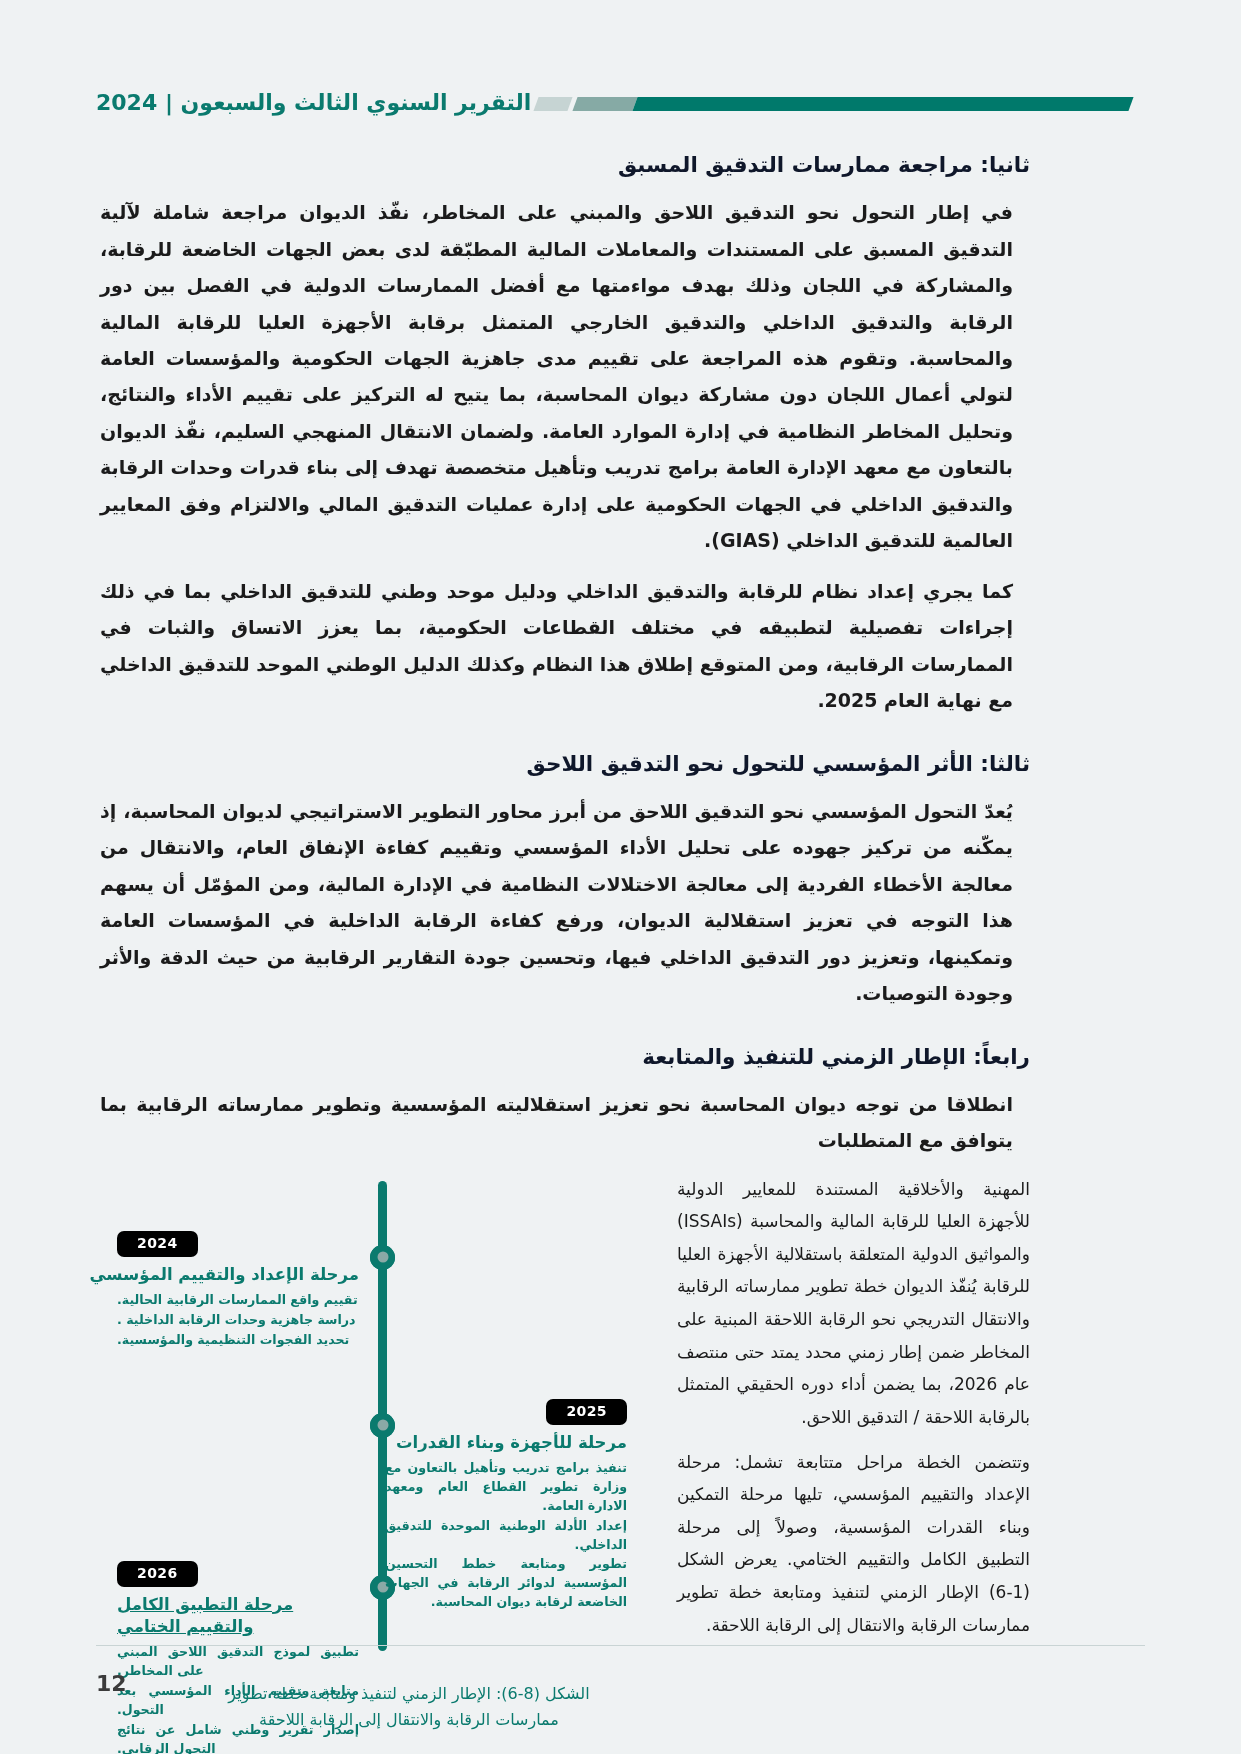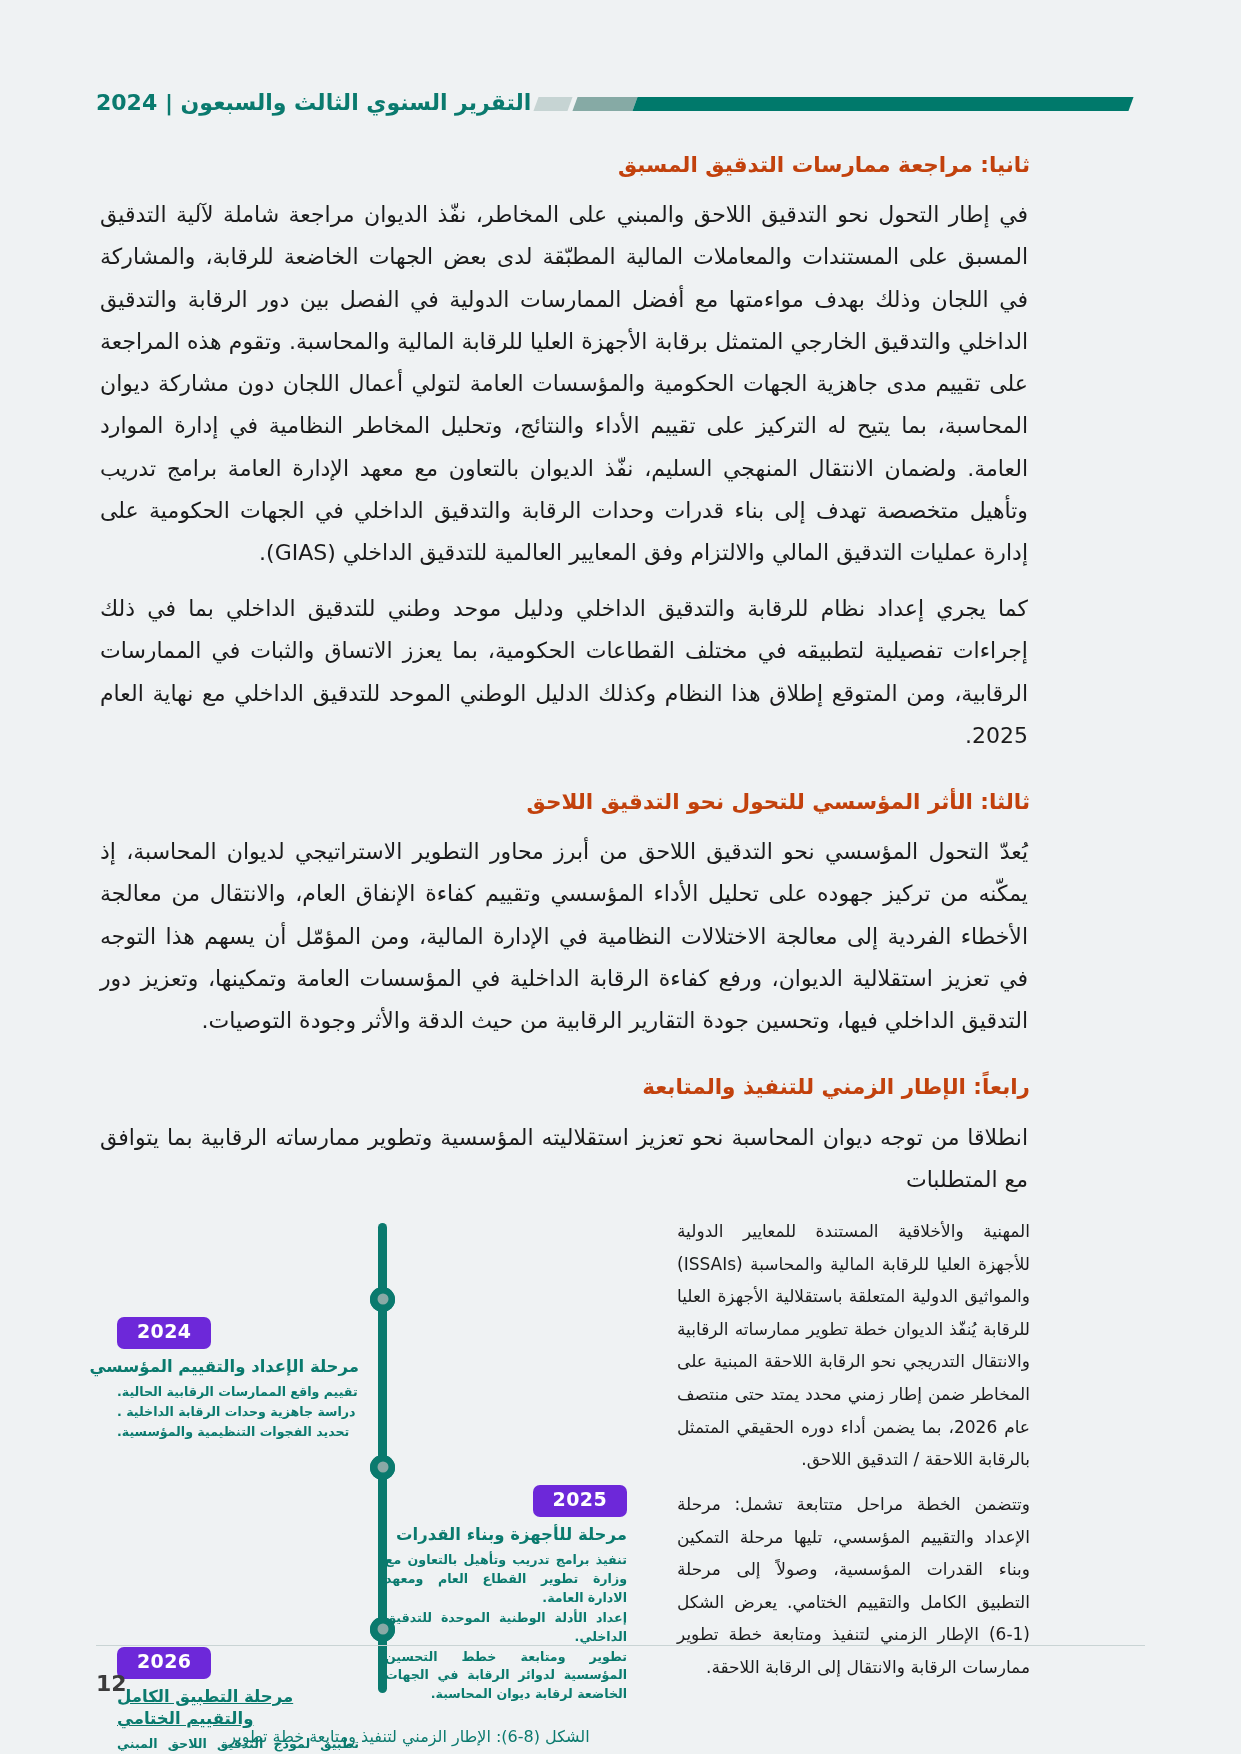--- a/index.html
+++ b/index.html
@@ -60,38 +60,39 @@
 
   
   .content {
     position: absolute;
     top: 150px;
     left: 100px;
     width: 930px;
   }
 
   h2.section-heading {
-    color: #c2410c;
+    color: #0f172a;
     font-size: 21.5px;
     font-weight: bold;
     margin: 0 0 14px 0;
     line-height: 1.4;
     text-align: right;
     letter-spacing: -0.2px;
   }
   h2.section-heading.spaced { margin-top: 30px; text-align: right; }
 
   p.body-text {
-    font-size: 22px;
+    font-size: 19px;
     line-height: 1.92;
     color: #1b1b1b;
-    margin: 0 2px 14px 0;
+    margin: 0 17px 14px 0;
     text-align: justify;
     text-align-last: right;
     font-family: "DejaVu Sans", "Liberation Sans", sans-serif;
+    font-weight: bold;
   }
 
   
   .split {
     display: flex;
     flex-direction: row;
     gap: 26px;
     margin-top: 10px;
   }
   .split-text {
@@ -156,29 +157,28 @@
   }
   .tl-block.left  { right: 285px; text-align: left; }
   .tl-block.right { left: 285px;  text-align: right; }
 
   .blk-2024 { top: 50px;  }
   .blk-2025 { top: 218px; }
   .blk-2026 { top: 380px; }
 
   .year-badge {
     display: inline-block;
-    background: #6d28d9;
+    background: #000000;
     color: #ffffff;
-    font-size: 19px;
+    font-size: 14px;
     font-weight: bold;
     padding: 4px 20px 6px 20px;
     border-radius: 7px;
     line-height: 1.15;
     letter-spacing: 0.4px;
-    margin-top: 44px;
   }
   .tl-title {
     color: #0a7a6e;
     font-size: 16.5px;
     font-weight: bold;
     line-height: 1.35;
     margin-top: 7px;
     letter-spacing: -0.2px;
     white-space: nowrap;
   }

